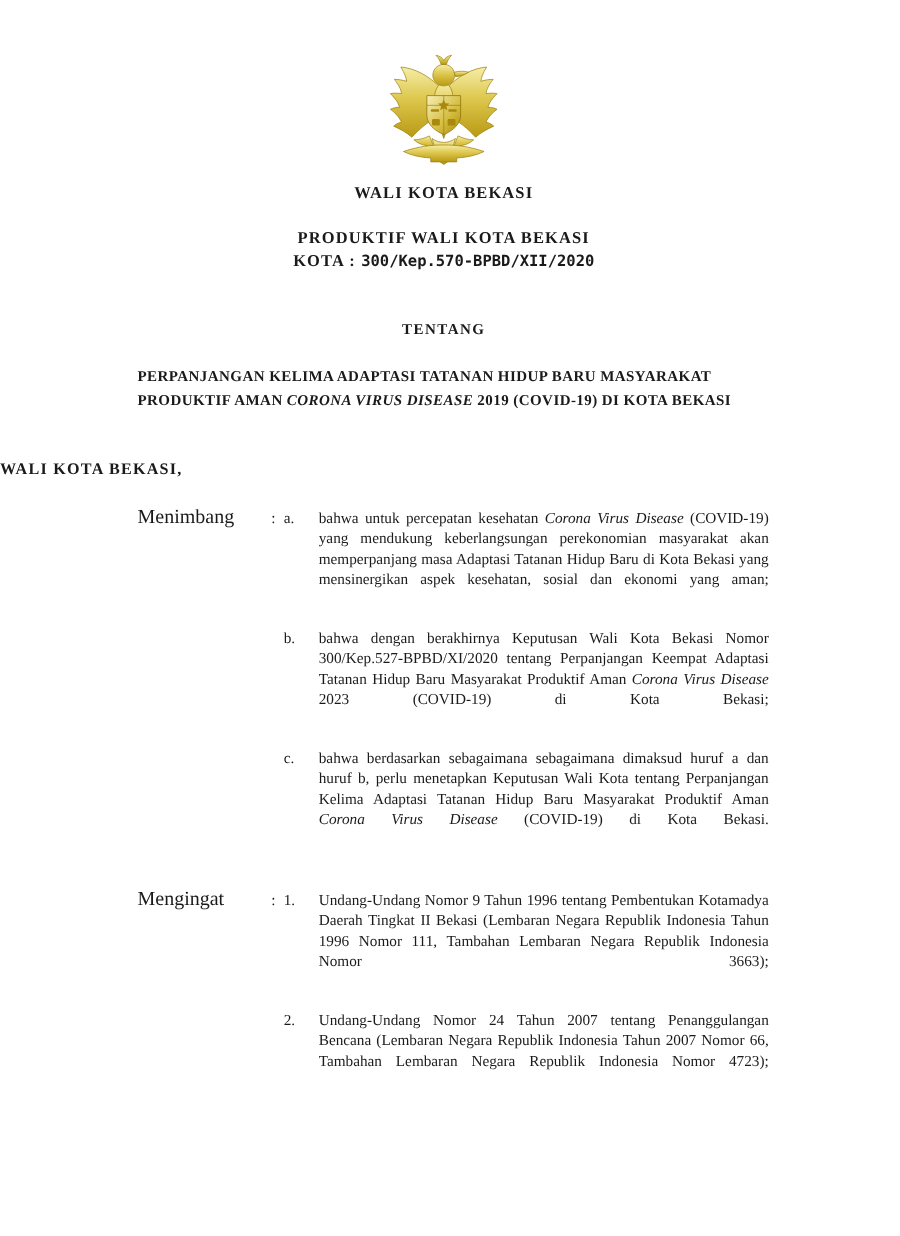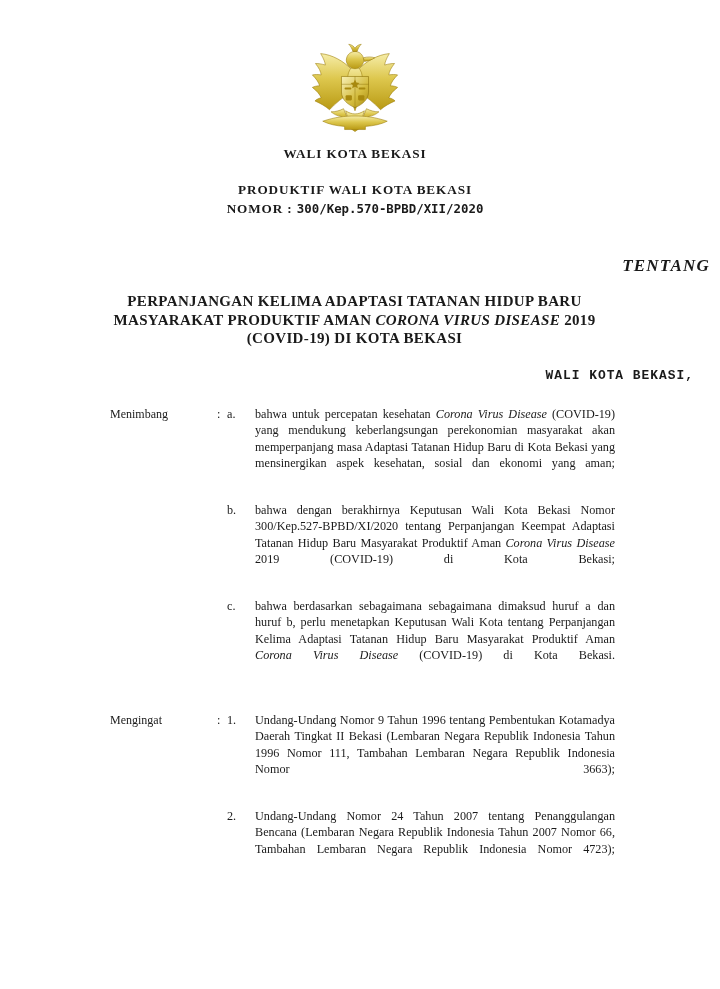--- a/index.html
+++ b/index.html
@@ -69,71 +69,69 @@
     font-size: 12.4px;
     letter-spacing: 0px;
   }
 
   
   .tentang {
     position: absolute;
     left: 0;
     right: 0;
     top: 256px;
-    text-align: right;
-    font-weight: bold;
-    font-size: 17px;
+    text-align: center;
+    font-weight: bold;
+    font-size: 12px;
     letter-spacing: 1.2px;
-    font-style: italic;
   }
 
   
   .doc-title {
     position: absolute;
     left: 110px;
     right: 111px;
     top: 292px;
-    text-align: center;
-    font-weight: bold;
-    font-size: 15px;
+    text-align: left;
+    font-weight: bold;
+    font-size: 12px;
     line-height: 18.6px;
     letter-spacing: 0.35px;
   }
   .doc-title i {
     font-style: italic;
   }
 
   
   .addressee {
     position: absolute;
     left: 0;
-    right: 16px;
+    right: 4px;
     top: 368px;
-    text-align: right;
+    text-align: left;
     font-weight: bold;
     font-size: 12.9px;
     letter-spacing: 1.0px;
-    font-family: Liberation Mono, monospace;
   }
 
   
   .section {
     position: absolute;
     left: 110px;
     width: 505px;
   }
   #section-menimbang { top: 406px; }
   #section-mengingat { top: 712px; }
 
   .section-label {
     position: absolute;
     left: 0;
     top: 0;
     width: 100px;
-    font-size: 12px;
+    font-size: 16px;
     line-height: 16.4px;
   }
 
   .clause-list {
     margin: 0;
     padding: 0;
     list-style: none;
     position: relative;
     margin-left: 109px;
   }
@@ -250,21 +248,21 @@
                  C150 166 136 169 120 170 L120 176 L80 176 L80 170
                  C64 169 50 166 38 160 Z"></path>
       </g>
     </svg>
   </div>
 
   <div class="header-block">
     <div class="hd-line">WALI KOTA BEKASI</div>
     <div class="hd-gap"></div>
     <div class="hd-line">PRODUKTIF WALI KOTA BEKASI</div>
-    <div class="nomor-line"><span>NOMOR :</span> <span class="nomor-value">300/Kep.570-BPBD/XII/2020</span></div>
+    <div class="nomor-line"><span>KOTA :</span> <span class="nomor-value">300/Kep.570-BPBD/XII/2020</span></div>
   </div>
 
   <div class="tentang">TENTANG</div>
 
   <div class="doc-title">
     <span>PERPANJANGAN KELIMA ADAPTASI TATANAN HIDUP BARU</span>
     <span>MASYARAKAT PRODUKTIF AMAN </span><i>CORONA VIRUS DISEASE</i><span> 2019</span>
     <span>(COVID-19) DI KOTA BEKASI</span>
   </div>
 
@@ -273,21 +271,21 @@
   <div class="section" id="section-menimbang">
     <div class="section-label">Menimbang</div>
     <ul class="clause-list">
         <li class="clause first">
           <span class="clause-colon">:</span>
           <span class="clause-marker">a.</span>
           <span class="clause-body"><span>bahwa untuk percepatan kesehatan </span><i>Corona Virus Disease</i><span> (COVID-19) yang mendukung keberlangsungan perekonomian masyarakat akan memperpanjang masa Adaptasi Tatanan Hidup Baru di Kota Bekasi yang mensinergikan aspek kesehatan, sosial dan ekonomi yang aman;</span></span>
         </li>
         <li class="clause">
           <span class="clause-marker">b.</span>
-          <span class="clause-body"><span>bahwa dengan berakhirnya Keputusan Wali Kota Bekasi Nomor 300/Kep.527-BPBD/XI/2020 tentang Perpanjangan Keempat Adaptasi Tatanan Hidup Baru Masyarakat Produktif Aman </span><i>Corona Virus Disease</i><span> 2019 (COVID-19) di Kota Bekasi;</span></span>
+          <span class="clause-body"><span>bahwa dengan berakhirnya Keputusan Wali Kota Bekasi Nomor 300/Kep.527-BPBD/XI/2020 tentang Perpanjangan Keempat Adaptasi Tatanan Hidup Baru Masyarakat Produktif Aman </span><i>Corona Virus Disease</i><span> 2023 (COVID-19) di Kota Bekasi;</span></span>
         </li>
         <li class="clause">
           <span class="clause-marker">c.</span>
           <span class="clause-body"><span>bahwa berdasarkan sebagaimana sebagaimana dimaksud huruf a dan huruf b, perlu menetapkan Keputusan Wali Kota tentang Perpanjangan Kelima Adaptasi Tatanan Hidup Baru Masyarakat Produktif Aman </span><i>Corona Virus Disease</i><span> (COVID-19) di Kota Bekasi.</span></span>
         </li>
       </ul>
   </div>
 
   <div class="section" id="section-mengingat">
     <div class="section-label">Mengingat</div>

